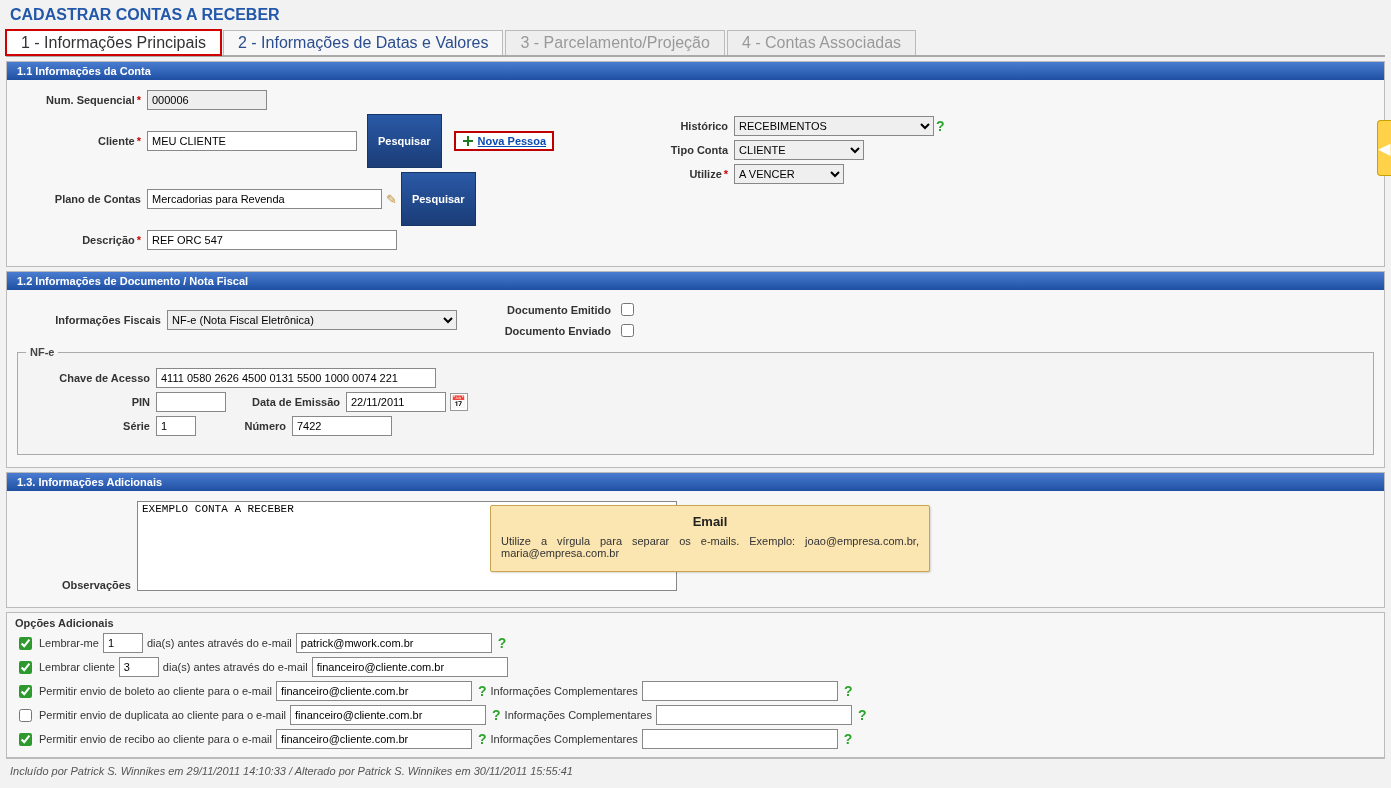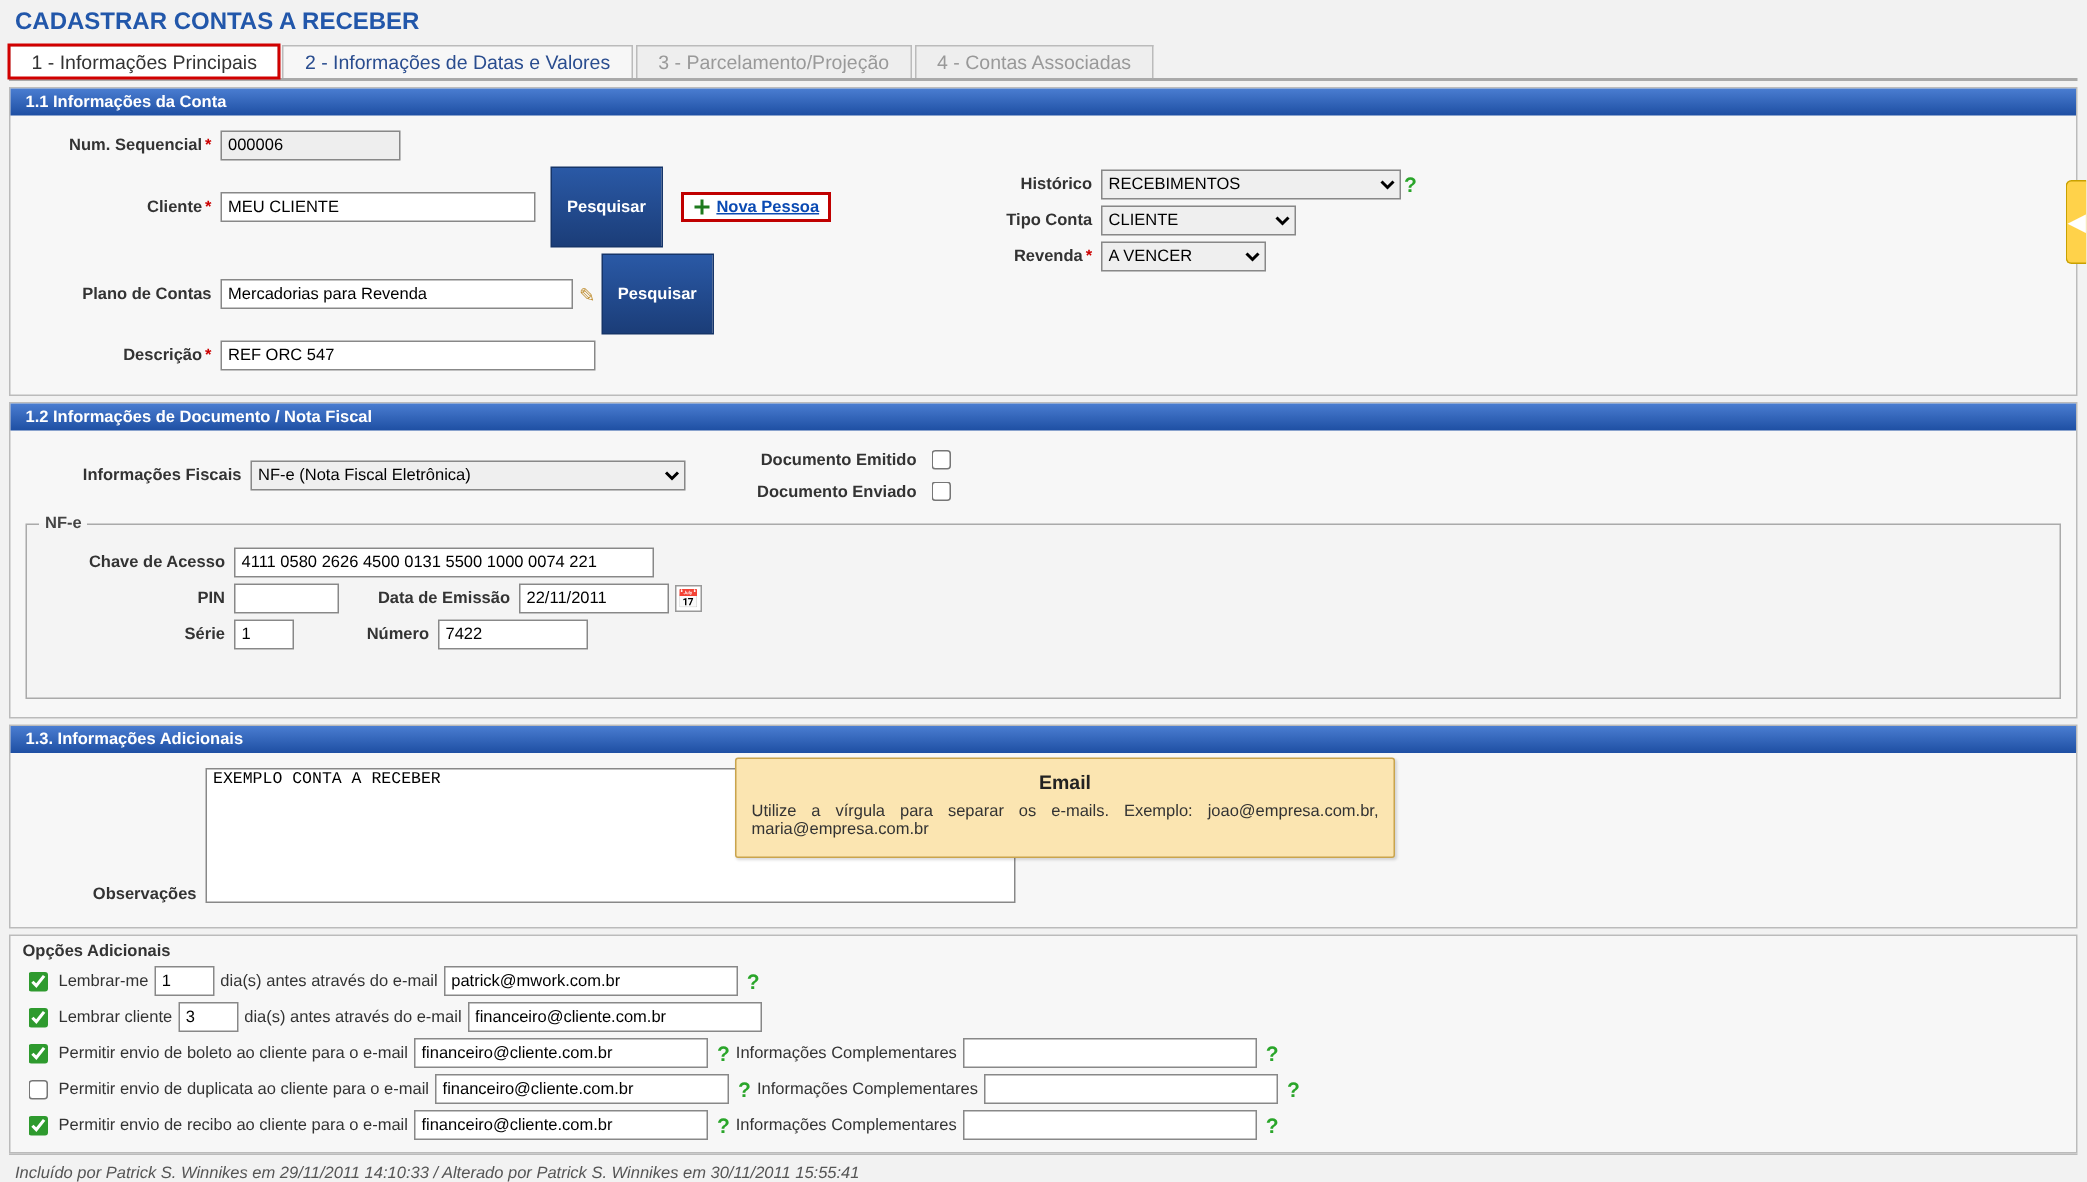--- a/index.html
+++ b/index.html
@@ -1,38 +1,38 @@
 <!DOCTYPE html>
 <html><head>
 <meta charset="utf-8">
 <style>
   * { box-sizing: border-box; }
   body { margin:0; font-family: Arial, Helvetica, sans-serif; font-size:11px; background:#f2f2f2; color:#333; }
   .page { width:1391px; height:788px; position:relative; padding:4px 6px; }
   .page-title { font-size:16px; font-weight:bold; color:#2257aa; margin:2px 0 6px 4px; }
   .tabs { display:flex; gap:2px; border-bottom:2px solid #aaa; }
-  .tab { padding:3px 14px; background:#f7f7f7; border:1px solid #bbb; border-bottom:none; font-size:13px; color:#2a4d8f; cursor:pointer; }
+  .tab { padding:3px 14px; background:#f7f7f7; border:1px solid #bbb; border-bottom:none; font-size:16px; color:#2a4d8f; cursor:pointer; }
   .tab.disabled { color:#999; background:#eee; }
   .tab.active { background:#fff; color:#333; }
   .tab.highlight { outline:2px solid #d10000; outline-offset:-1px; }
   .panel { border:1px solid #bbb; background:#f7f7f7; margin-top:4px; }
   .sec-head { background:linear-gradient(#4a7dd1,#1e4fa3); color:#fff; font-weight:bold; padding:3px 10px; font-size:11px; }
   .sec-body { padding:6px 10px 12px 10px; }
   .frow { display:flex; align-items:center; margin:4px 0; }
   .lbl { text-align:right; padding-right:6px; font-weight:bold; color:#333; }
   .req { color:#c00; font-weight:bold; margin-left:2px; }
   .txt { height:20px; border:1px solid #888; padding:1px 4px; font-size:11px; background:#fff; }
   .btn { background:linear-gradient(#2a59a6,#1b3d78); color:#fff; border:1px solid #163569; font-weight:bold; padding:20px 10px; cursor:pointer; font-size:11px; }
   .btn-save { outline:2px solid #c00000; outline-offset:1px; }
   .plus-link { border:2px solid #c00000; padding:2px 6px; display:inline-flex; align-items:center; gap:4px; font-weight:bold; color:#0a4ab3; background:#fff; cursor:pointer; }
   .plus-icon { width:12px; height:12px; }
   .help-icon { color:#2aa52a; font-weight:bold; font-size:14px; cursor:pointer; margin-left:2px; display:inline-block; }
   select { height:20px; border:1px solid #888; font-size:11px; }
   .pencil-icon { color:#c08f32; font-size:13px; cursor:pointer; margin:0 4px; }
-  fieldset.nfe { border:1px solid #aaa; margin:6px 0 0 0; padding:6px 8px 28px 8px; background:#f4f4f4; }
+  fieldset.nfe { border:1px solid #aaa; margin:6px 0 0 0; padding:6px 8px 14px 8px; background:#f4f4f4; }
   fieldset.nfe legend { font-size:11px; font-weight:bold; color:#444; padding:0 4px; }
   .calendar-icon { width:18px; height:18px; display:inline-flex; align-items:center; justify-content:center; border:1px solid #999; background:#fff; color:#c07000; font-size:12px; cursor:pointer; margin-left:4px; }
   textarea.txt { resize:none; font-family:"Courier New",monospace; }
   .opts-head { font-weight:bold; color:#333; padding:4px 8px 2px 8px; }
   .opt-row { display:flex; align-items:center; padding:2px 8px; gap:4px; }
   input[type=checkbox]{ accent-color:#2e9a2e; }
   .audit { font-style:italic; color:#555; padding:6px 4px; border-top:1px solid #bbb; }
   .actions { padding:8px 6px; display:flex; align-items:center; gap:0; }
   .voltar { color:#0a4ab3; text-decoration:underline; font-weight:bold; cursor:pointer; }
   .tooltip { position:absolute; left:490px; top:505px; width:440px; background:#fbe5b1; border:1px solid #c9a44d; border-radius:2px; padding:6px 10px 12px 10px; z-index:10; box-shadow:1px 1px 2px rgba(0,0,0,0.15); }
@@ -95,21 +95,21 @@
           <div class="frow">
             <span class="lbl w80">Histórico</span>
             <select class="w200"><option>RECEBIMENTOS</option></select>
             <span class="help-icon">?</span>
           </div>
           <div class="frow">
             <span class="lbl w80">Tipo Conta</span>
             <select class="w130"><option>CLIENTE</option></select>
           </div>
           <div class="frow">
-            <span class="lbl w80"><span>Revenda</span><span class="req">*</span></span>
+            <span class="lbl w80"><span>Utilize</span><span class="req">*</span></span>
             <select class="w110"><option>A VENCER</option></select>
           </div>
         </div>
       </div>
     </div>
   </div>
 
   <div class="panel">
     <div class="sec-head">1.2 Informações de Documento / Nota Fiscal</div>
     <div class="sec-body">

